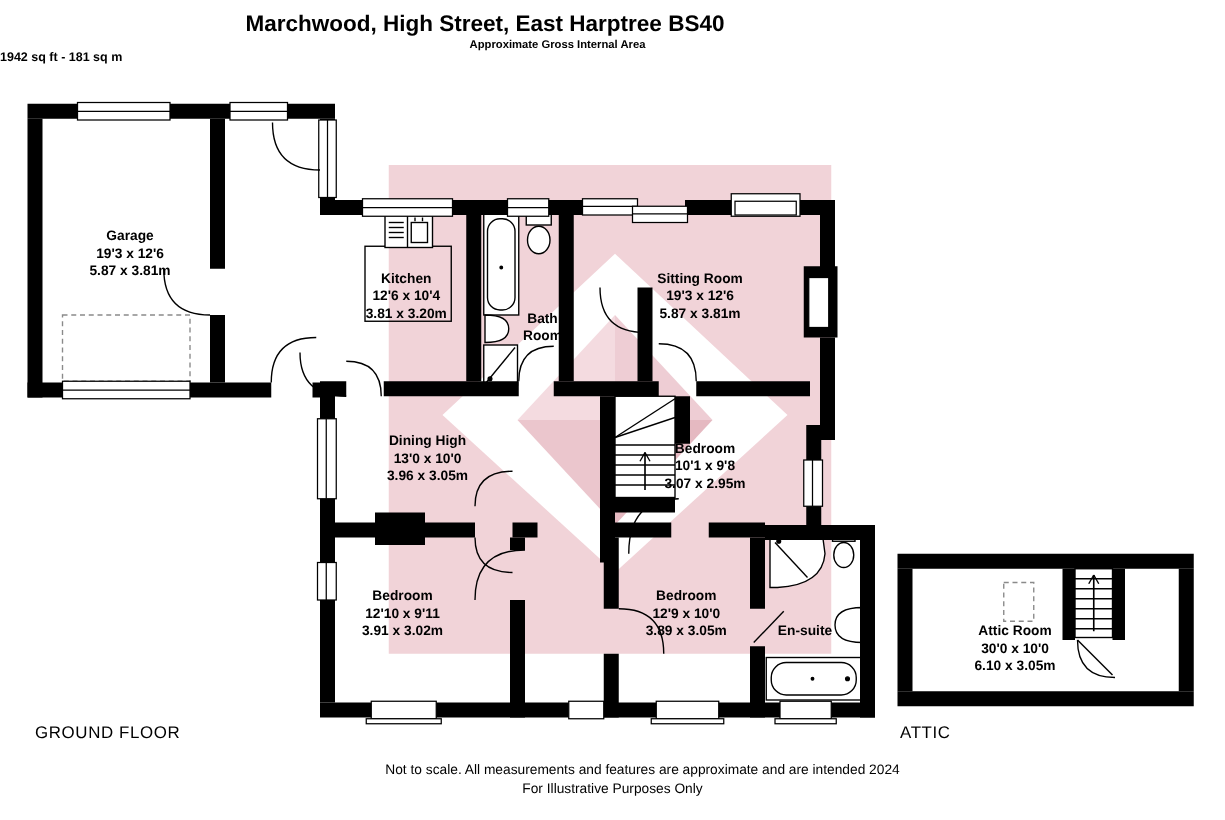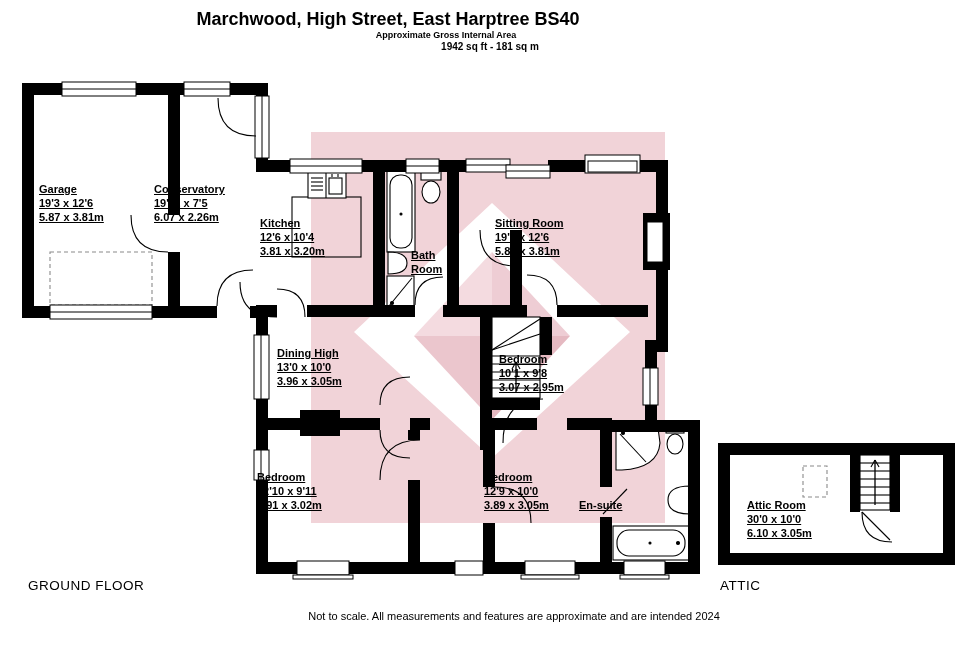--- a/index.html
+++ b/index.html
@@ -4,25 +4,25 @@
 <style>
   html,body{margin:0;padding:0;background:#fff;}
   #stage{
     position:relative;width:980px;height:656px;background:#ffffff;
     font-family:"Liberation Sans", sans-serif;overflow:hidden;
   }
   #plan-svg{position:absolute;left:0;top:0;}
   .txt{position:absolute;color:#000;white-space:nowrap;}
   #title{top:9px;left:0;width:776px;text-align:center;font-size:18px;font-weight:bold;}
   #subtitle1{top:30px;left:0;width:892px;text-align:center;font-size:9px;font-weight:bold;}
-  #subtitle2{top:41px;left:0;width:980px;text-align:center;font-size:10px;font-weight:bold;}
+  #subtitle2{top:41px;left:0;width:980px;text-align:left;font-size:10px;font-weight:bold;}
   .room-label{
-    position:absolute;width:130px;text-align:left;
+    position:absolute;width:130px;text-align:center;
     font-size:11px;line-height:14px;font-weight:bold;color:#000;
-    transform:translateX(-50%);white-space:normal;text-decoration:underline;
+    transform:translateX(-50%);white-space:normal;
   }
   .room-label.narrow{width:46px;}
   .floor-label{position:absolute;font-size:13.5px;font-weight:normal;letter-spacing:0.5px;}
   #footer1{top:610px;left:0;width:980px;text-align:center;font-size:11px;padding-left:24px;}
   #footer2{top:625px;left:0;width:980px;text-align:center;font-size:11px;}
 </style>
 </head>
 <body>
 
 <div id="stage">
@@ -287,25 +287,20 @@
 
   <div id="title" class="txt">Marchwood, High Street, East Harptree BS40</div>
   <div id="subtitle1" class="txt">Approximate Gross Internal Area</div>
   <div id="subtitle2" class="txt">1942 sq ft - 181 sq m</div>
 
   <div class="room-label" style="left:104px;top:182px">
     <div>Garage</div>
     <div>19'3 x 12'6</div>
     <div>5.87 x 3.81m</div>
   </div>
-  <div class="room-label" style="left:219px;top:182px">
-    <div>Conservatory</div>
-    <div>19'11 x 7'5</div>
-    <div>6.07 x 2.26m</div>
-  </div>
   <div class="room-label" style="left:325px;top:216px">
     <div>Kitchen</div>
     <div>12'6 x 10'4</div>
     <div>3.81 x 3.20m</div>
   </div>
   <div class="room-label narrow" style="left:434px;top:248px">
     <div>Bath Room</div>
   </div>
   <div class="room-label" style="left:560px;top:216px">
     <div>Sitting Room</div>
@@ -338,13 +333,14 @@
   <div class="room-label" style="left:812px;top:498px">
     <div>Attic Room</div>
     <div>30'0 x 10'0</div>
     <div>6.10 x 3.05m</div>
   </div>
 
   <div class="floor-label" style="left:28px;top:578px">GROUND FLOOR</div>
   <div class="floor-label" style="left:720px;top:578px">ATTIC</div>
 
   <div id="footer1" class="txt">Not to scale. All measurements and features are approximate and are intended 2024</div>
+  <div id="footer2" class="txt">For Illustrative Purposes Only</div>
 </div>
 
 </body></html>

